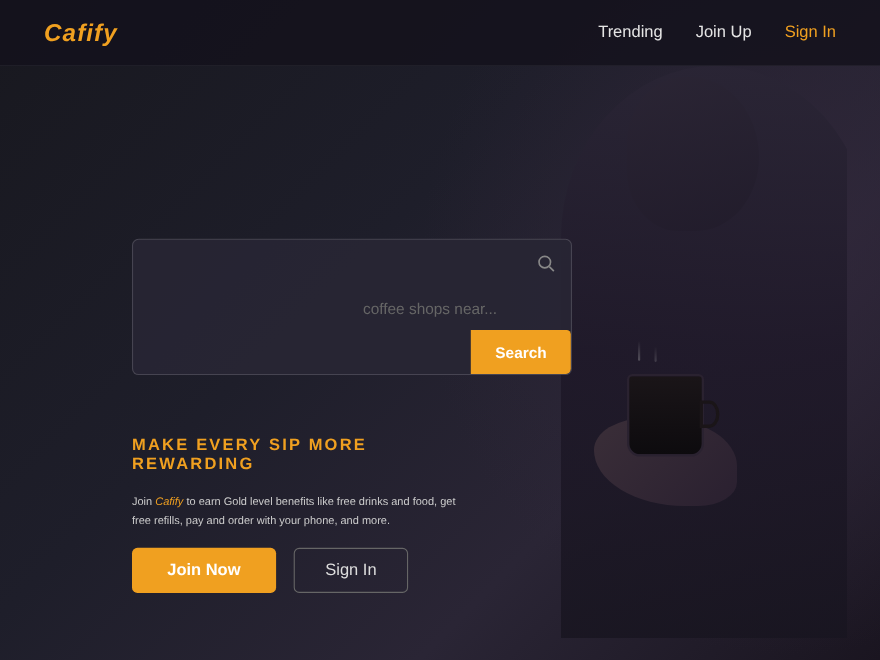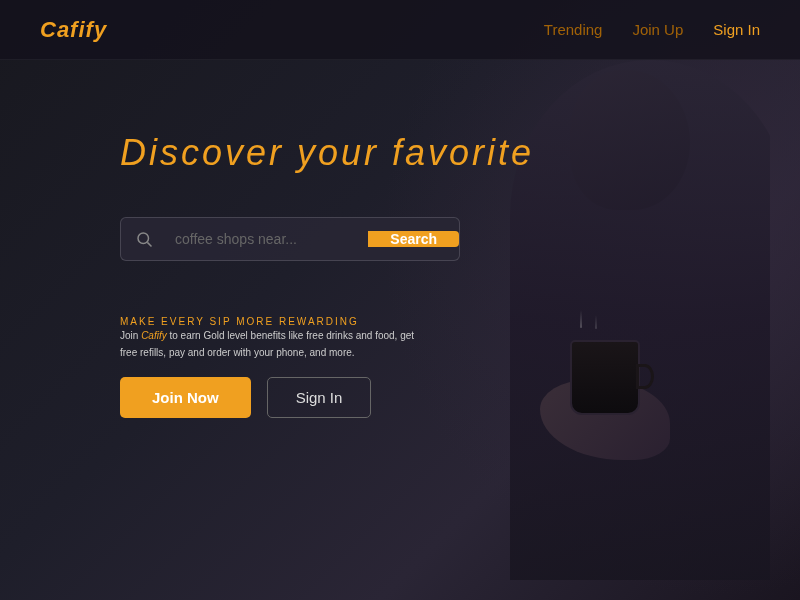--- a/index.html
+++ b/index.html
@@ -147,21 +147,21 @@
       letter-spacing: 1px;
     }
 
     .nav-links {
       display: flex;
       align-items: center;
       gap: 30px;
     }
 
     .nav-link {
-      color: #a16207;
+      color: #e5e5e5;
       text-decoration: none;
       font-size: 15px;
       cursor: pointer;
     }
 
     .nav-link.active {
       color: #f0a020;
     }
 
     
@@ -178,27 +178,28 @@
       color: #f0a020;
       line-height: 1.3;
       letter-spacing: 3px;
       margin-bottom: 40px;
       max-width: 480px;
     }
 
     
     .search-container {
       display: flex;
-      align-items: center;
+      align-items: flex-end;
       background: rgba(40, 38, 52, 0.9);
       border: 1px solid rgba(255,255,255,0.15);
       border-radius: 6px;
-      width: 340px;
+      width: 400px;
       padding: 0;
       overflow: hidden;
+      flex-direction: column;
     }
 
     .search-icon-wrap {
       padding: 12px 14px;
       color: #888;
       font-size: 16px;
       display: flex;
       align-items: center;
     }
 
@@ -223,39 +224,40 @@
     .search-input::placeholder {
       color: #666;
     }
 
     .search-btn {
       background: #f0a020;
       border: none;
       color: #fff;
       font-size: 14px;
       font-weight: 600;
-      padding: 0 22px;
+      padding: 12px 22px;
       cursor: pointer;
       border-radius: 0 4px 4px 0;
     }
 
     
     .bottom-section {
       position: relative;
       z-index: 5;
       padding: 55px 0 0 120px;
       max-width: 430px;
     }
 
     .promo-title {
-      font-size: 10px;
-      font-weight: 400;
+      font-size: 15px;
+      font-weight: 700;
       color: #f0a020;
       letter-spacing: 2px;
       text-transform: uppercase;
+      margin-bottom: 18px;
     }
 
     .promo-text {
       font-size: 10px;
       color: #ccc;
       line-height: 1.7;
       margin-bottom: 16px;
     }
 
     .promo-text em {
@@ -314,21 +316,21 @@
   <div class="logo">Cafify</div>
   <div class="nav-links">
     <a class="nav-link">Trending</a>
     <a class="nav-link">Join Up</a>
     <a class="nav-link active">Sign In</a>
   </div>
 </nav>
 
 <div class="main-content">
   <h1 class="hero-title">
-    <span>Discover your favorite</span><br>
+    <br>
   </h1>
 
   <div class="search-container">
     <div class="search-icon-wrap">
       <svg class="search-icon-svg" viewBox="0 0 24 24">
         <circle cx="11" cy="11" r="7"></circle>
         <line x1="16.5" y1="16.5" x2="22" y2="22"></line>
       </svg>
     </div>
     <input class="search-input" type="text" placeholder="coffee shops near..." style="">

